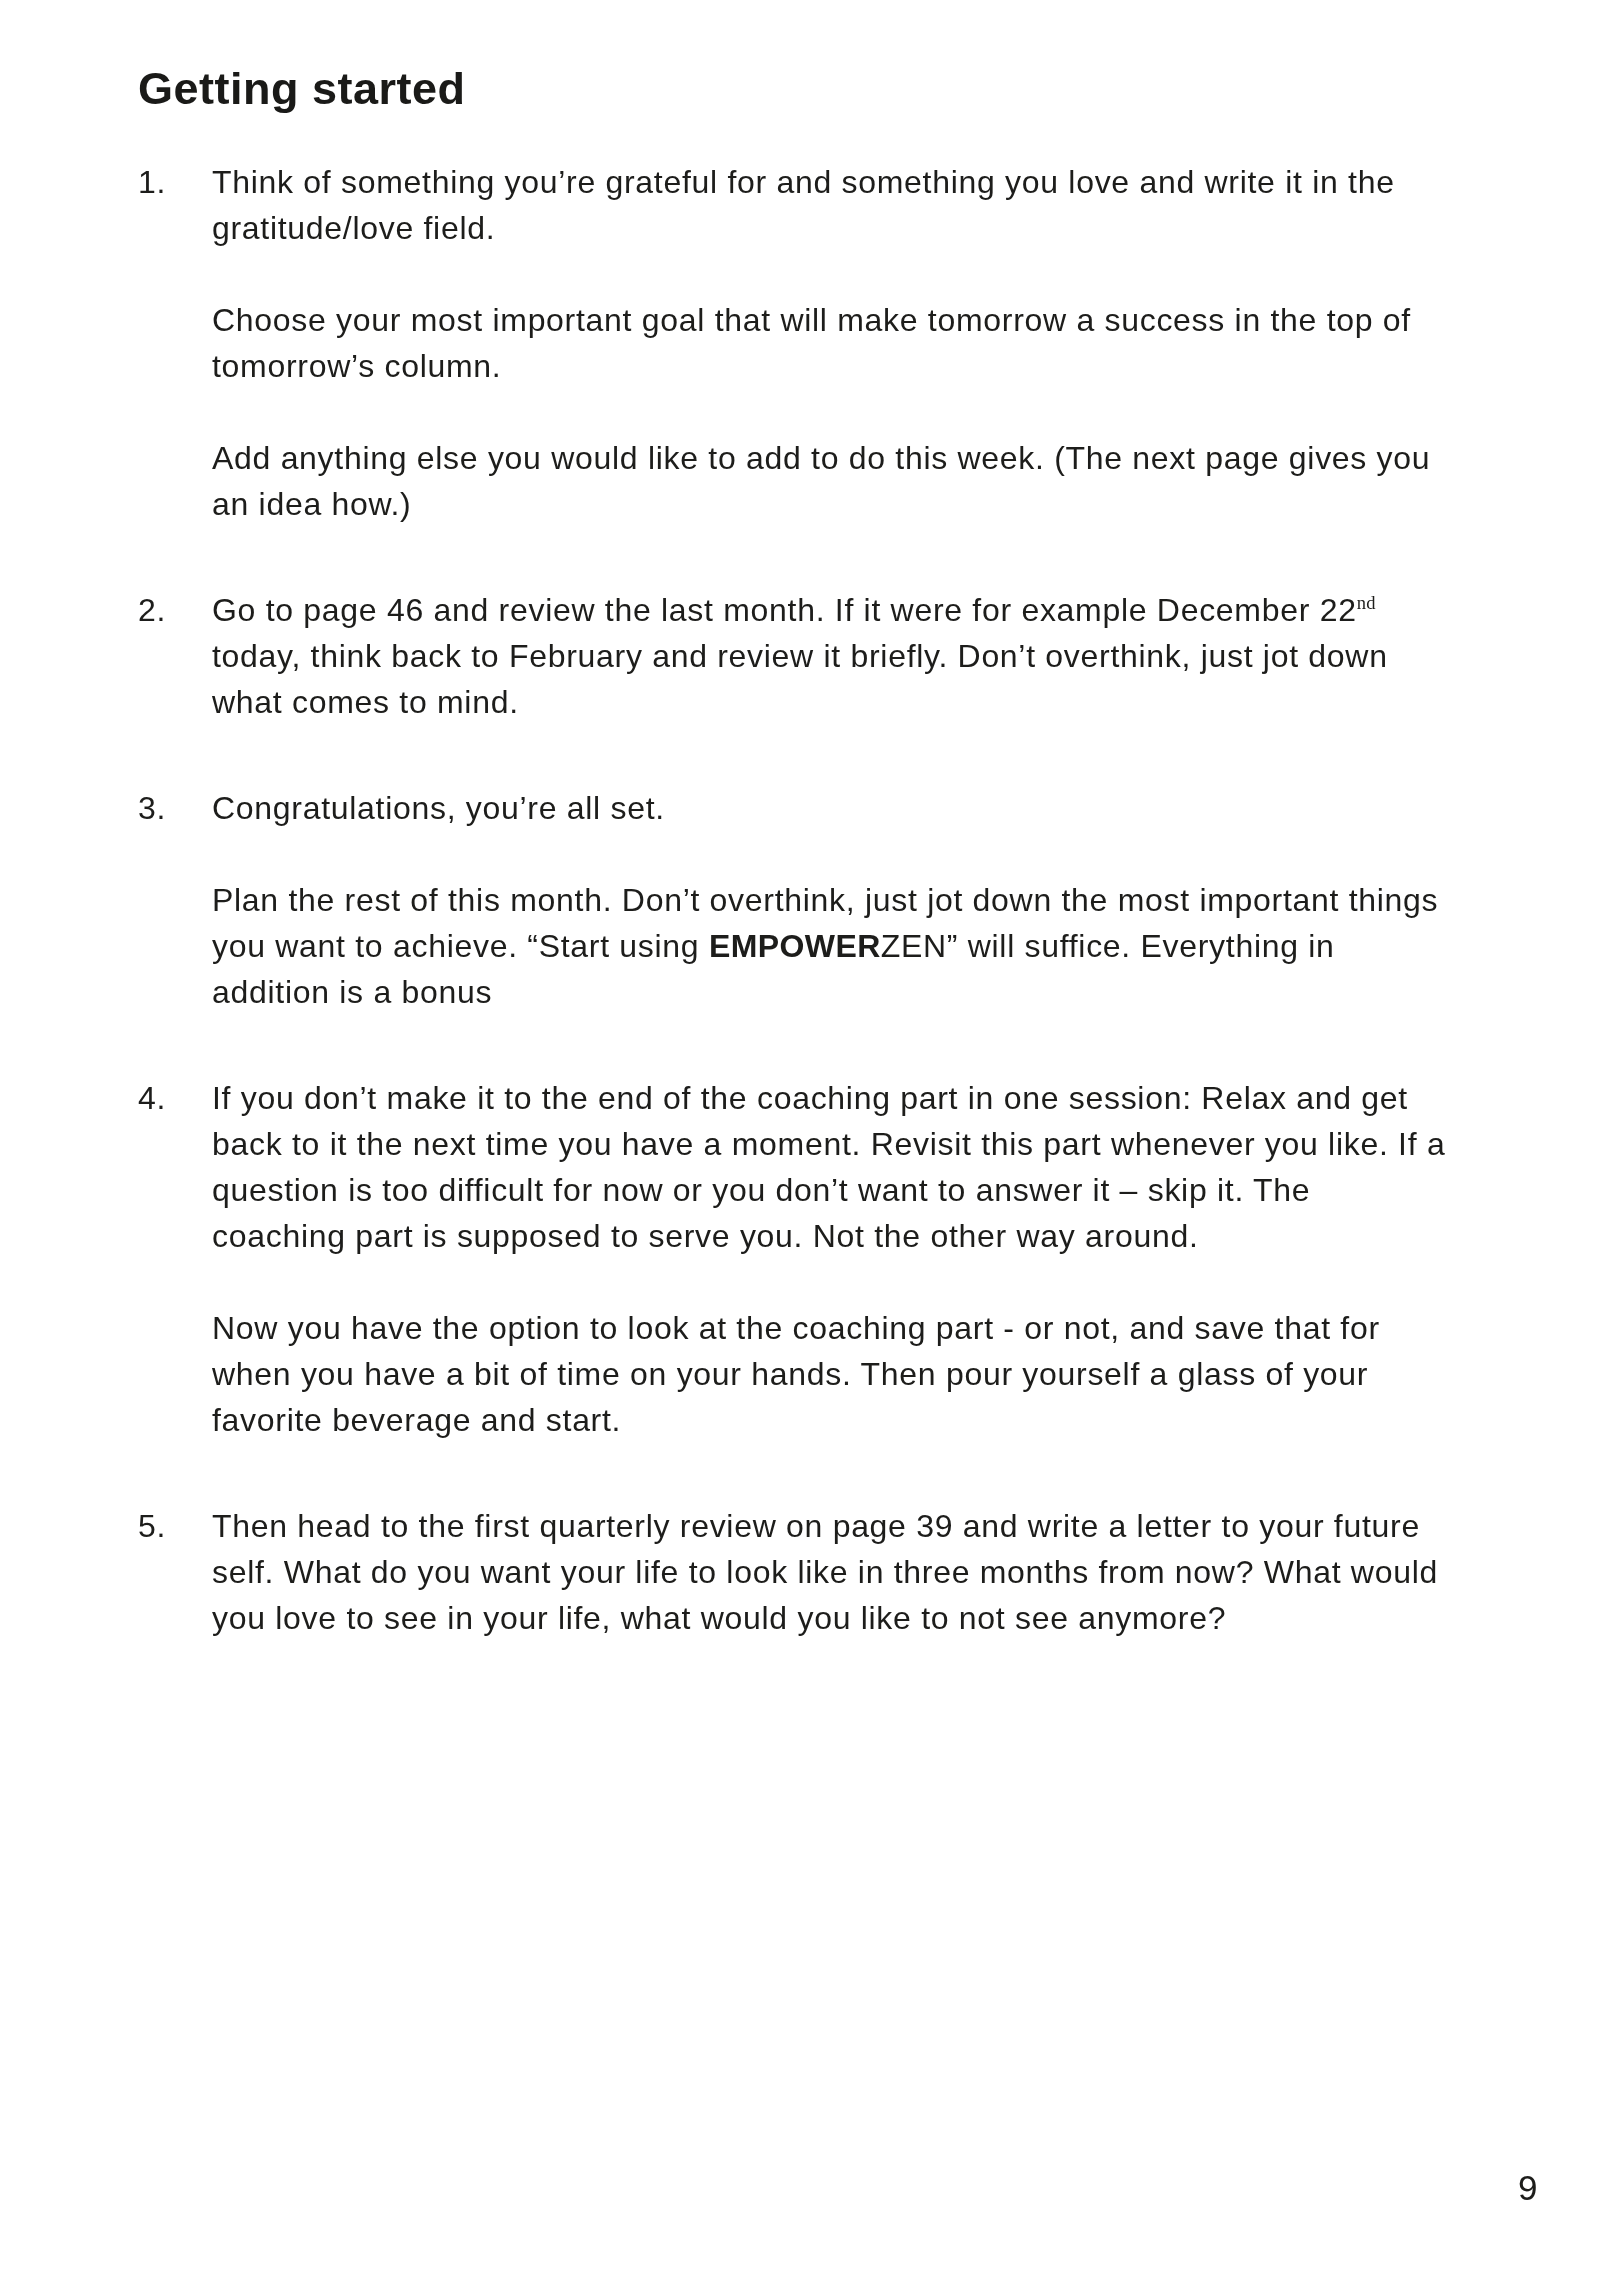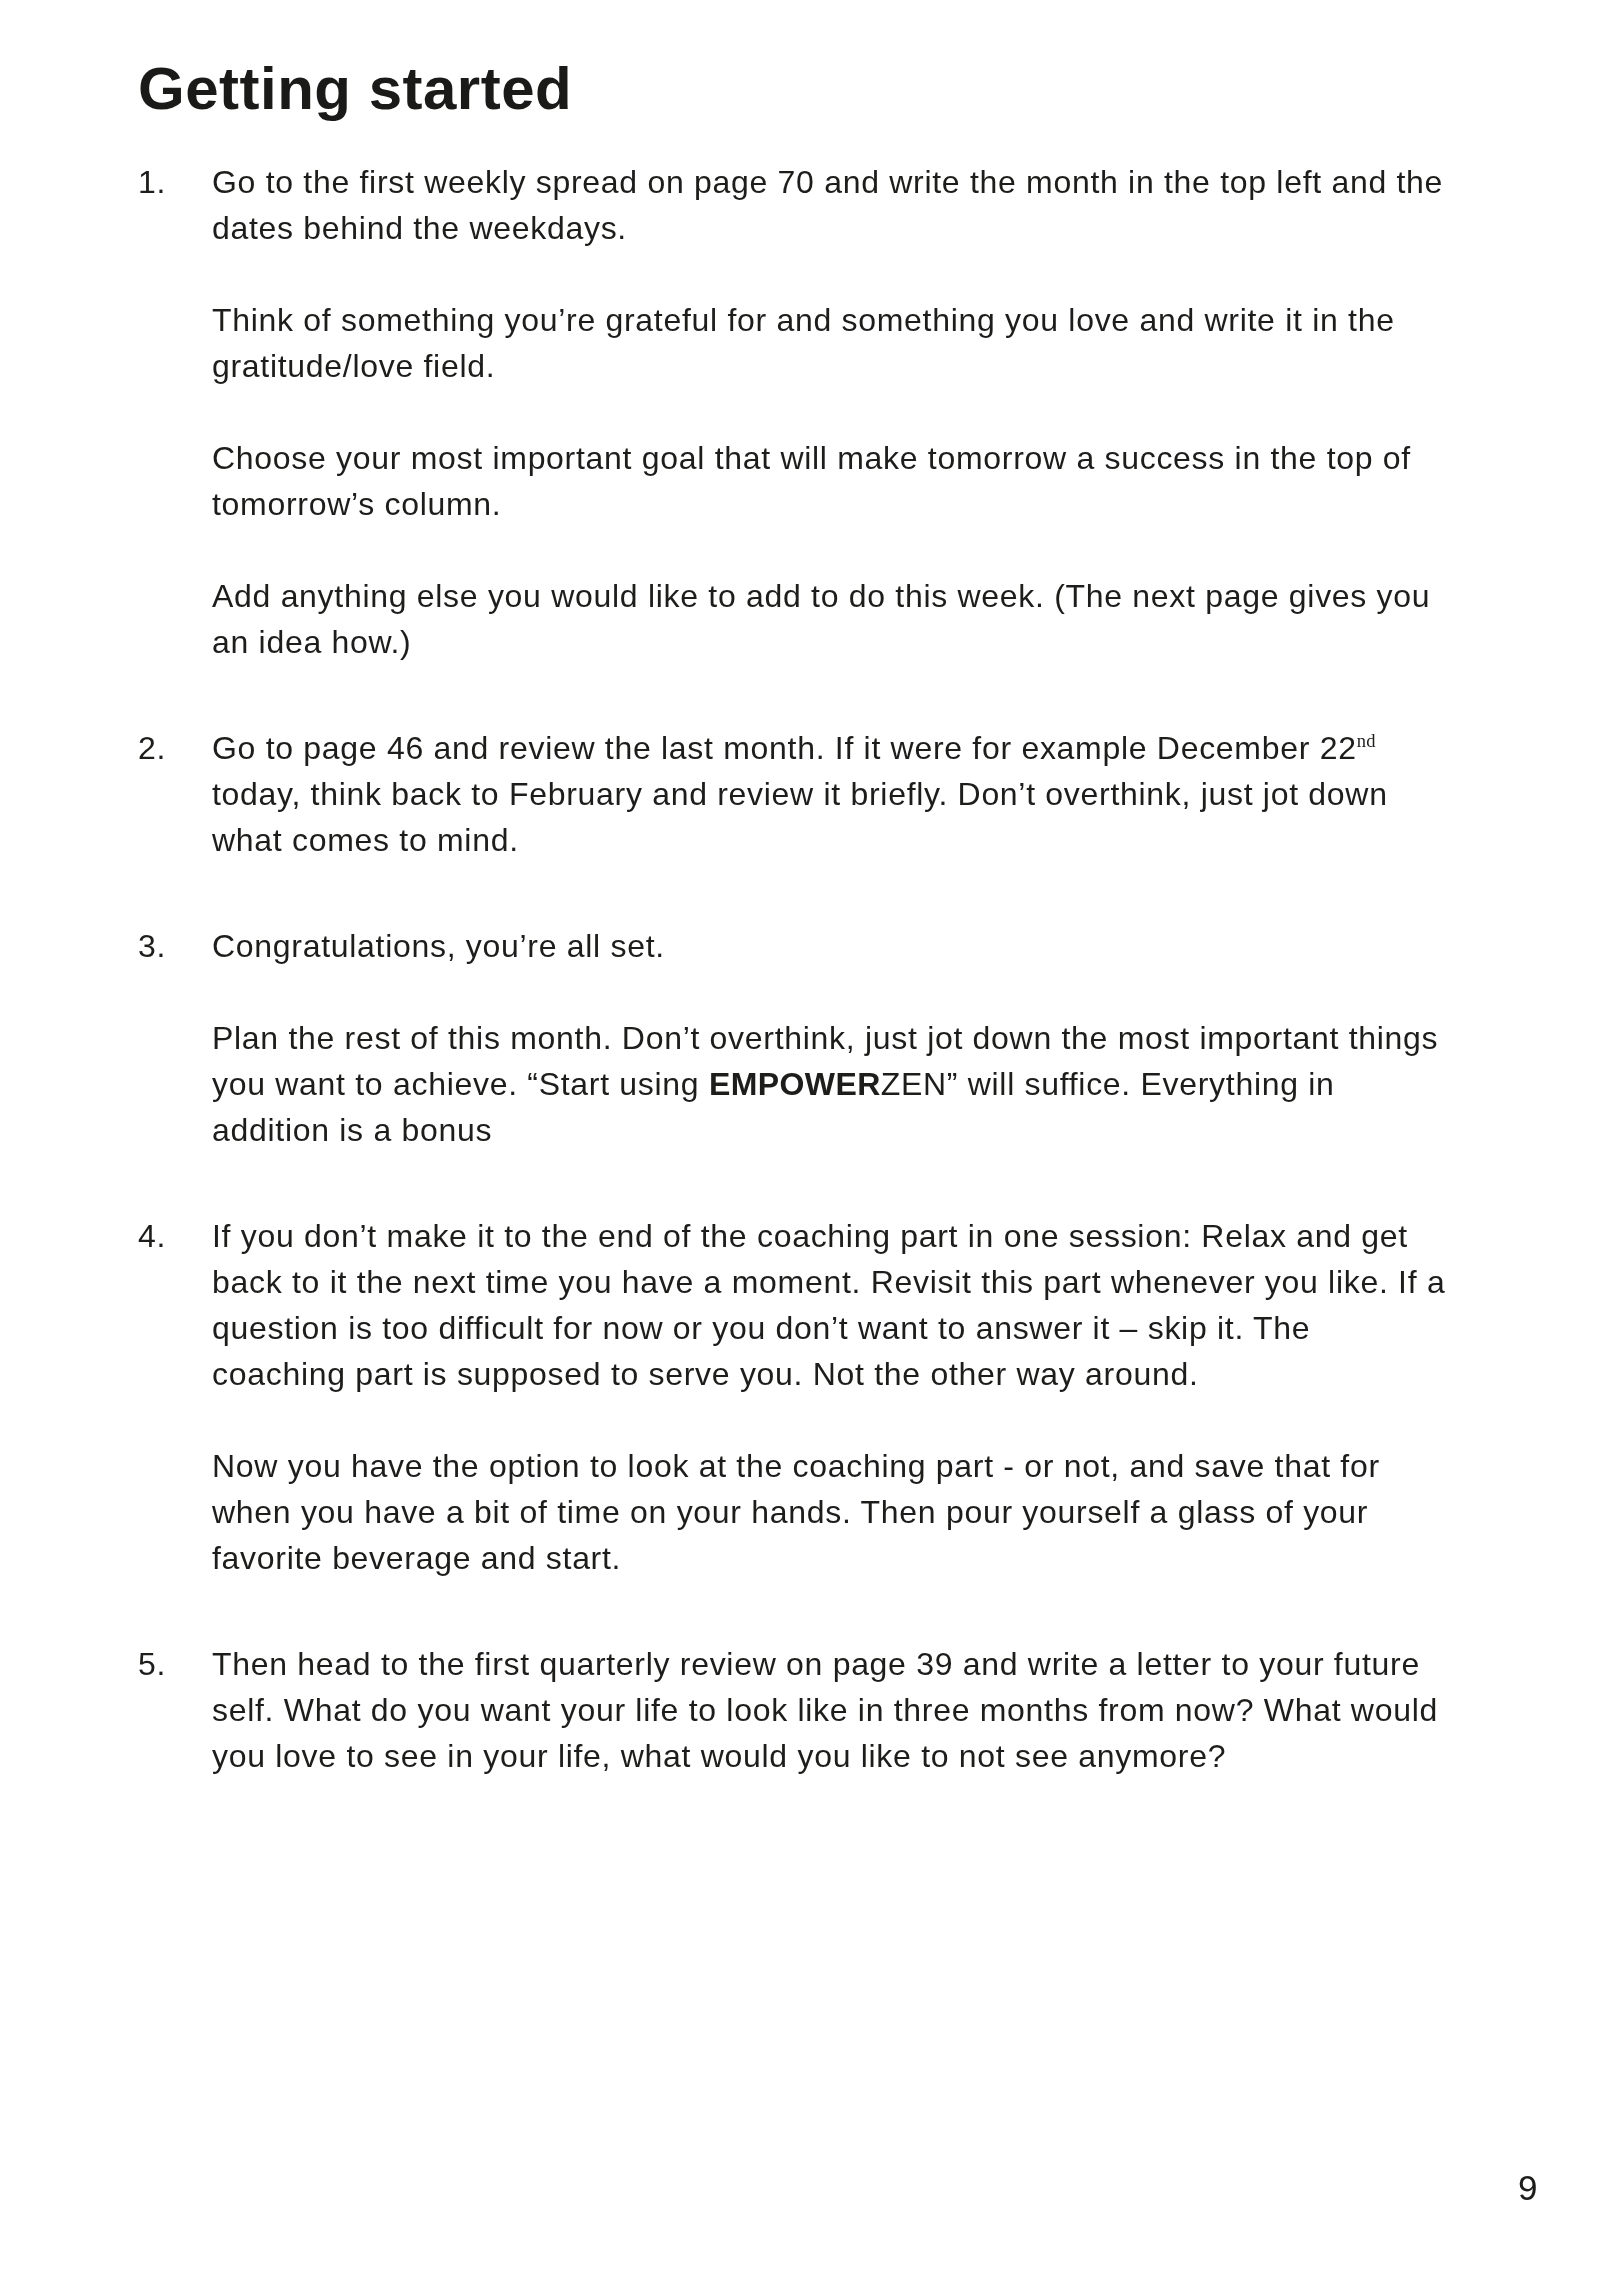--- a/index.html
+++ b/index.html
@@ -14,21 +14,21 @@
     overflow: hidden;
   }
   .content {
     position: absolute;
     left: 138px;
     top: 63px;
     width: 1338px;
   }
   h1.title {
     margin: 0 0 44px 0;
-    font-size: 60px;
+    font-size: 45px;
     line-height: 52px;
     font-weight: 700;
     letter-spacing: 0.5px;
     color: #1a1a18;
   }
   ol.steps {
     list-style: none;
     margin: 0;
     padding: 0;
   }
@@ -81,21 +81,20 @@
 <div class="page">
   <main class="content">
 
     <h1 class="title">Getting started</h1>
 
     <ol class="steps">
 
       <li>
         <span class="num">1.</span>
         <div class="item-body">
-          <p>Go to the first weekly spread on page 70 and write the month in the top left and the dates behind the weekdays.</p>
           <p>Think of something you’re grateful for and something you love and write it in the gratitude/love field.</p>
           <p>Choose your most important goal that will make tomorrow a success in the top of tomorrow’s column.</p>
           <p>Add anything else you would like to add to do this week. (The next page gives you an idea how.)</p>
         </div>
       </li>
 
       <li>
         <span class="num">2.</span>
         <div class="item-body">
           <p><span>Go to page 46 and review the last month. If it were for example December 22</span><sup>nd</sup><span> today, think back to February and review it briefly. Don’t overthink, just jot down what comes to mind.</span></p>

